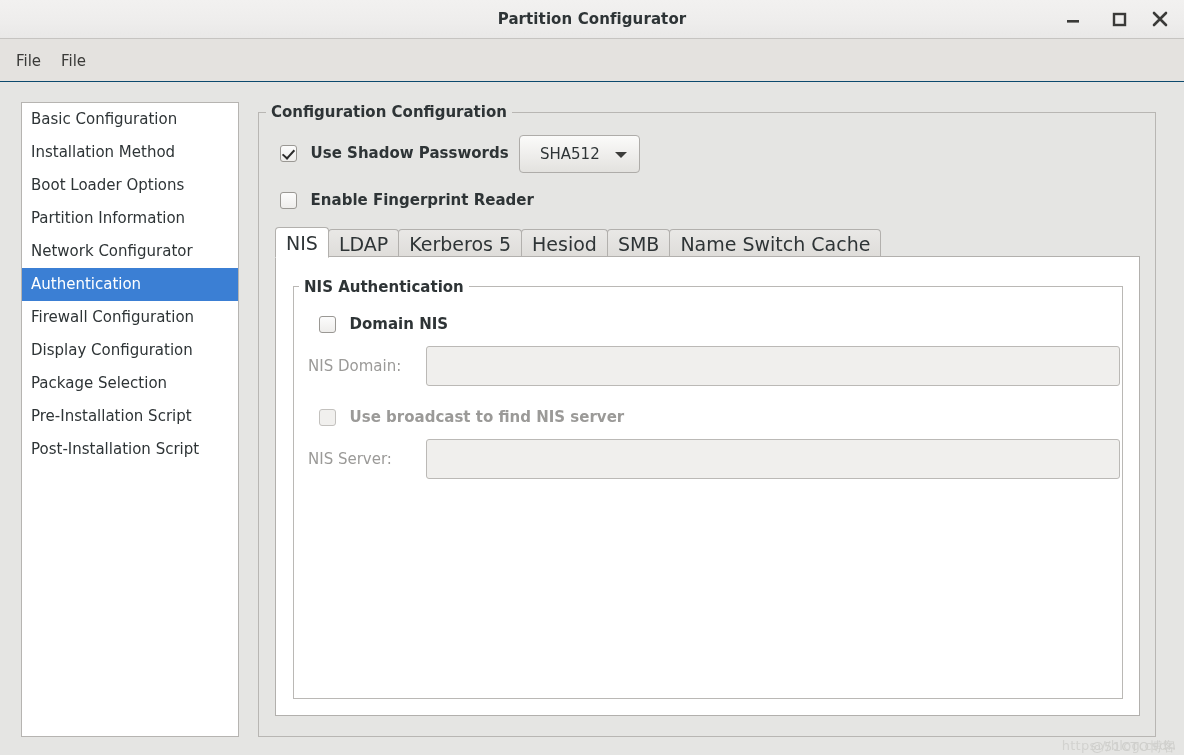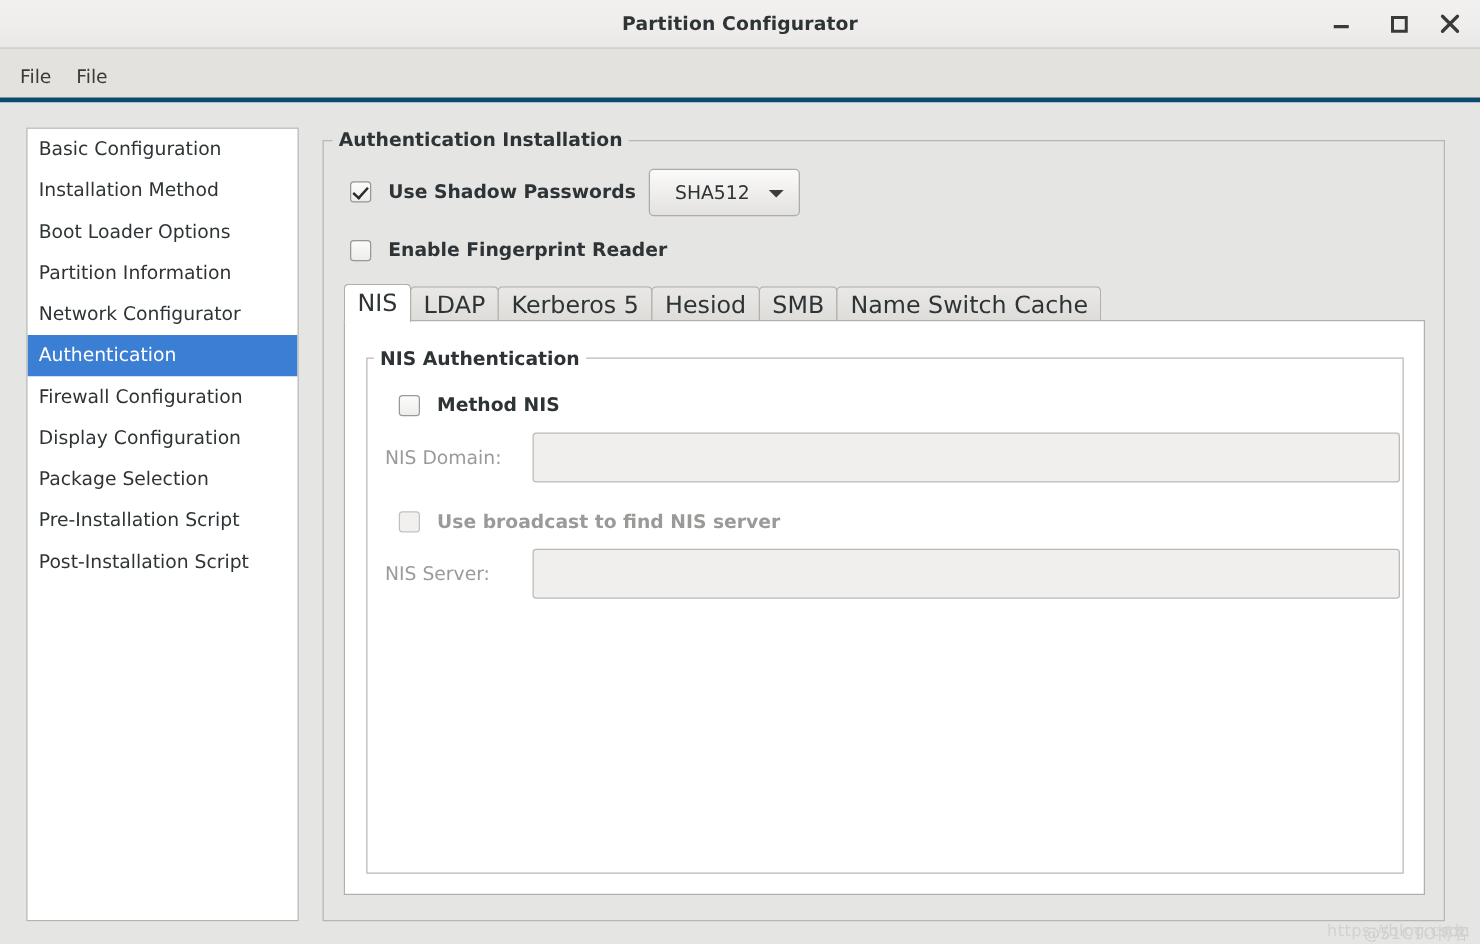--- a/index.html
+++ b/index.html
@@ -50,21 +50,21 @@
   #btn-max  { left: 1106px; }
   #btn-close{ left: 1147px; }
 
   
   #menubar {
     position: absolute;
     left: 0; top: 39px;
     width: 1184px;
     height: 43px;
     background: #e4e2df;
-    border-bottom: 4px solid #0c4a6e;
+    border-bottom: 1px solid #0c4a6e;
     box-sizing: border-box;
   }
   .menu-item {
     position: absolute;
     top: 0;
     height: 42px;
     line-height: 44px;
     font-size: 15px;
     color: #3a3a38;
     padding: 0 10px;
@@ -374,21 +374,21 @@
     <div class="side-item selected">Authentication</div>
     <div class="side-item">Firewall Configuration</div>
     <div class="side-item">Display Configuration</div>
     <div class="side-item">Package Selection</div>
     <div class="side-item">Pre-Installation Script</div>
     <div class="side-item">Post-Installation Script</div>
   </div>
 
   <div id="auth-frame">
     <div id="auth-frame-border"></div>
-    <div id="auth-frame-title">Authentication Installation</div>
+    <div id="auth-frame-title">Configuration Configuration</div>
 
     <div id="shadow-row">
       <span class="chk checked"></span>
       <span class="chk-label">Use Shadow Passwords</span>
     </div>
 
     <div id="hash-combo">
       <span id="hash-combo-value">SHA512</span>
       <span id="hash-combo-arrow"></span>
     </div>
@@ -409,21 +409,21 @@
       </div>
 
       <div id="tabpanel">
 
         <div id="nis-frame">
           <div id="nis-frame-border"></div>
           <div id="nis-frame-title">NIS Authentication</div>
 
           <div id="enable-nis-row">
             <span class="chk"></span>
-            <span class="chk-label">Method NIS</span>
+            <span class="chk-label">Domain NIS</span>
           </div>
 
           <div class="field-row" id="domain-row">
             <span class="field-label">NIS Domain:</span>
             <div class="field-input"></div>
           </div>
 
           <div id="broadcast-row">
             <span class="chk disabled"></span>
             <span class="chk-label disabled">Use broadcast to find NIS server</span>

